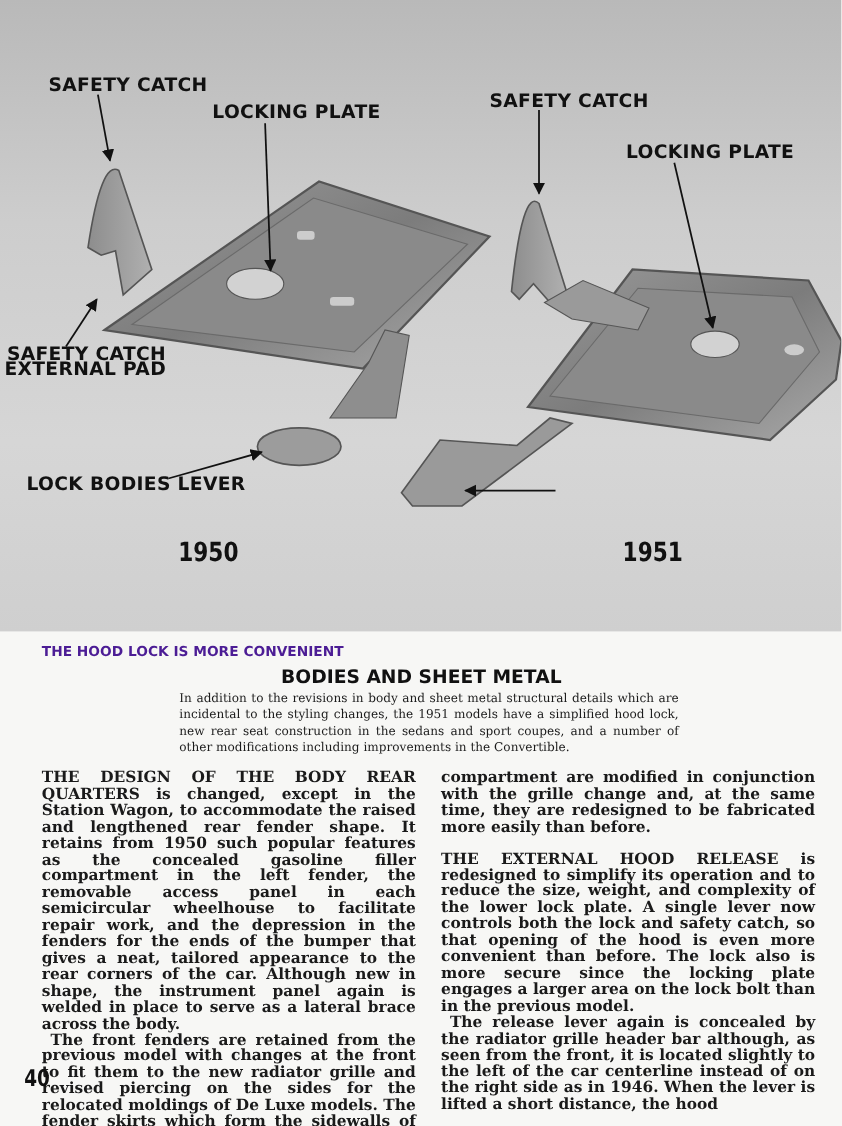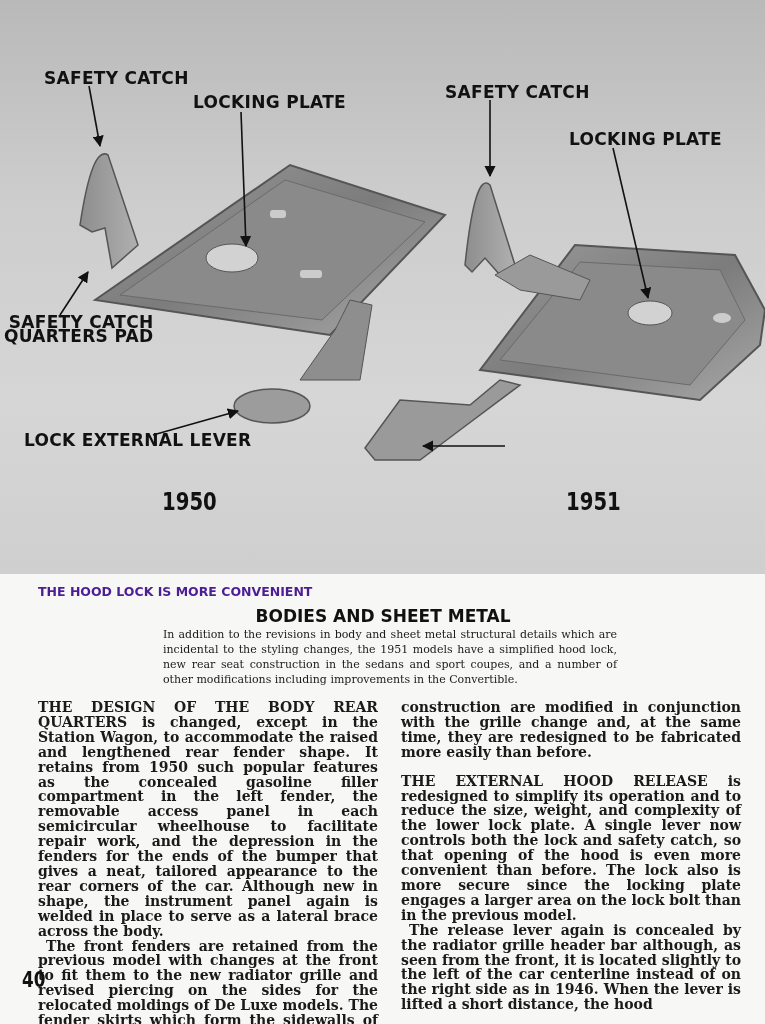--- a/index.html
+++ b/index.html
@@ -72,39 +72,39 @@
 
     <line x1="490" y1="100" x2="490" y2="176" stroke="#111" stroke-width="1.6" marker-end="url(#arrow)"></line>
     <line x1="613" y1="148" x2="648" y2="298" stroke="#111" stroke-width="1.6" marker-end="url(#arrow)"></line>
     <line x1="505" y1="446" x2="423" y2="446" stroke="#111" stroke-width="1.6" marker-end="url(#arrow)"></line>
   </svg>
 
   <div class="callout" style="left:44px; top:71px;">SAFETY CATCH</div>
   <div class="callout" style="left:193px; top:95px;">LOCKING PLATE</div>
   <div class="callout" style="left:4px; top:315px;">
     <div>SAFETY CATCH</div>
-    <div>QUARTERS PAD</div>
+    <div>EXTERNAL PAD</div>
   </div>
-  <div class="callout" style="left:24px; top:433px;">LOCK EXTERNAL LEVER</div>
+  <div class="callout" style="left:24px; top:433px;">LOCK BODIES LEVER</div>
 
   <div class="callout" style="left:445px; top:85px;">SAFETY CATCH</div>
   <div class="callout" style="left:569px; top:132px;">LOCKING PLATE</div>
 
   <div class="year" style="left:162px; top:488px;">1950</div>
   <div class="year" style="left:566px; top:488px;">1951</div>
 </div>
 
 <div class="caption">THE HOOD LOCK IS MORE CONVENIENT</div>
 <div class="section-title">BODIES AND SHEET METAL</div>
 <div class="intro">In addition to the revisions in body and sheet metal structural details which are incidental to the styling changes, the 1951 models have a simplified hood lock, new rear seat construction in the sedans and sport coupes, and a number of other modifications including improvements in the Convertible.</div>
 
 <div class="col col1">
   <p>THE DESIGN OF THE BODY REAR QUARTERS is changed, except in the Station Wagon, to accommodate the raised and lengthened rear fender shape. It retains from 1950 such popular features as the concealed gasoline filler compartment in the left fender, the removable access panel in each semicircular wheelhouse to facilitate repair work, and the depression in the fenders for the ends of the bumper that gives a neat, tailored appearance to the rear corners of the car.  Although new in shape, the instrument panel again is welded in place to serve as a lateral brace across the body.</p>
   <p class="indent">The front fenders are retained from the previous model with changes at the front to fit them to the new radiator grille and revised piercing on the sides for the relocated moldings of De Luxe models.  The fender skirts which form the sidewalls of the engine</p>
 </div>
 
 <div class="col col2">
-  <p>construction are modified in conjunction with the grille change and, at the same time, they are redesigned to be fabricated more easily than before.</p>
+  <p>compartment are modified in conjunction with the grille change and, at the same time, they are redesigned to be fabricated more easily than before.</p>
   <p class="gap">THE EXTERNAL HOOD RELEASE is redesigned to simplify its operation and to reduce the size, weight, and complexity of the lower lock plate.  A single lever now controls both the lock and safety catch, so that opening of the hood is even more convenient than before.  The lock also is more secure since the locking plate engages a larger area on the lock bolt than in the previous model.</p>
   <p class="indent">The release lever again is concealed by the radiator grille header bar although, as seen from the front, it is located slightly to the left of the car centerline instead of on the right side as in 1946. When the lever is lifted a short distance, the hood</p>
 </div>
 
 <div class="pagenum">40</div>
 
 </body></html>

